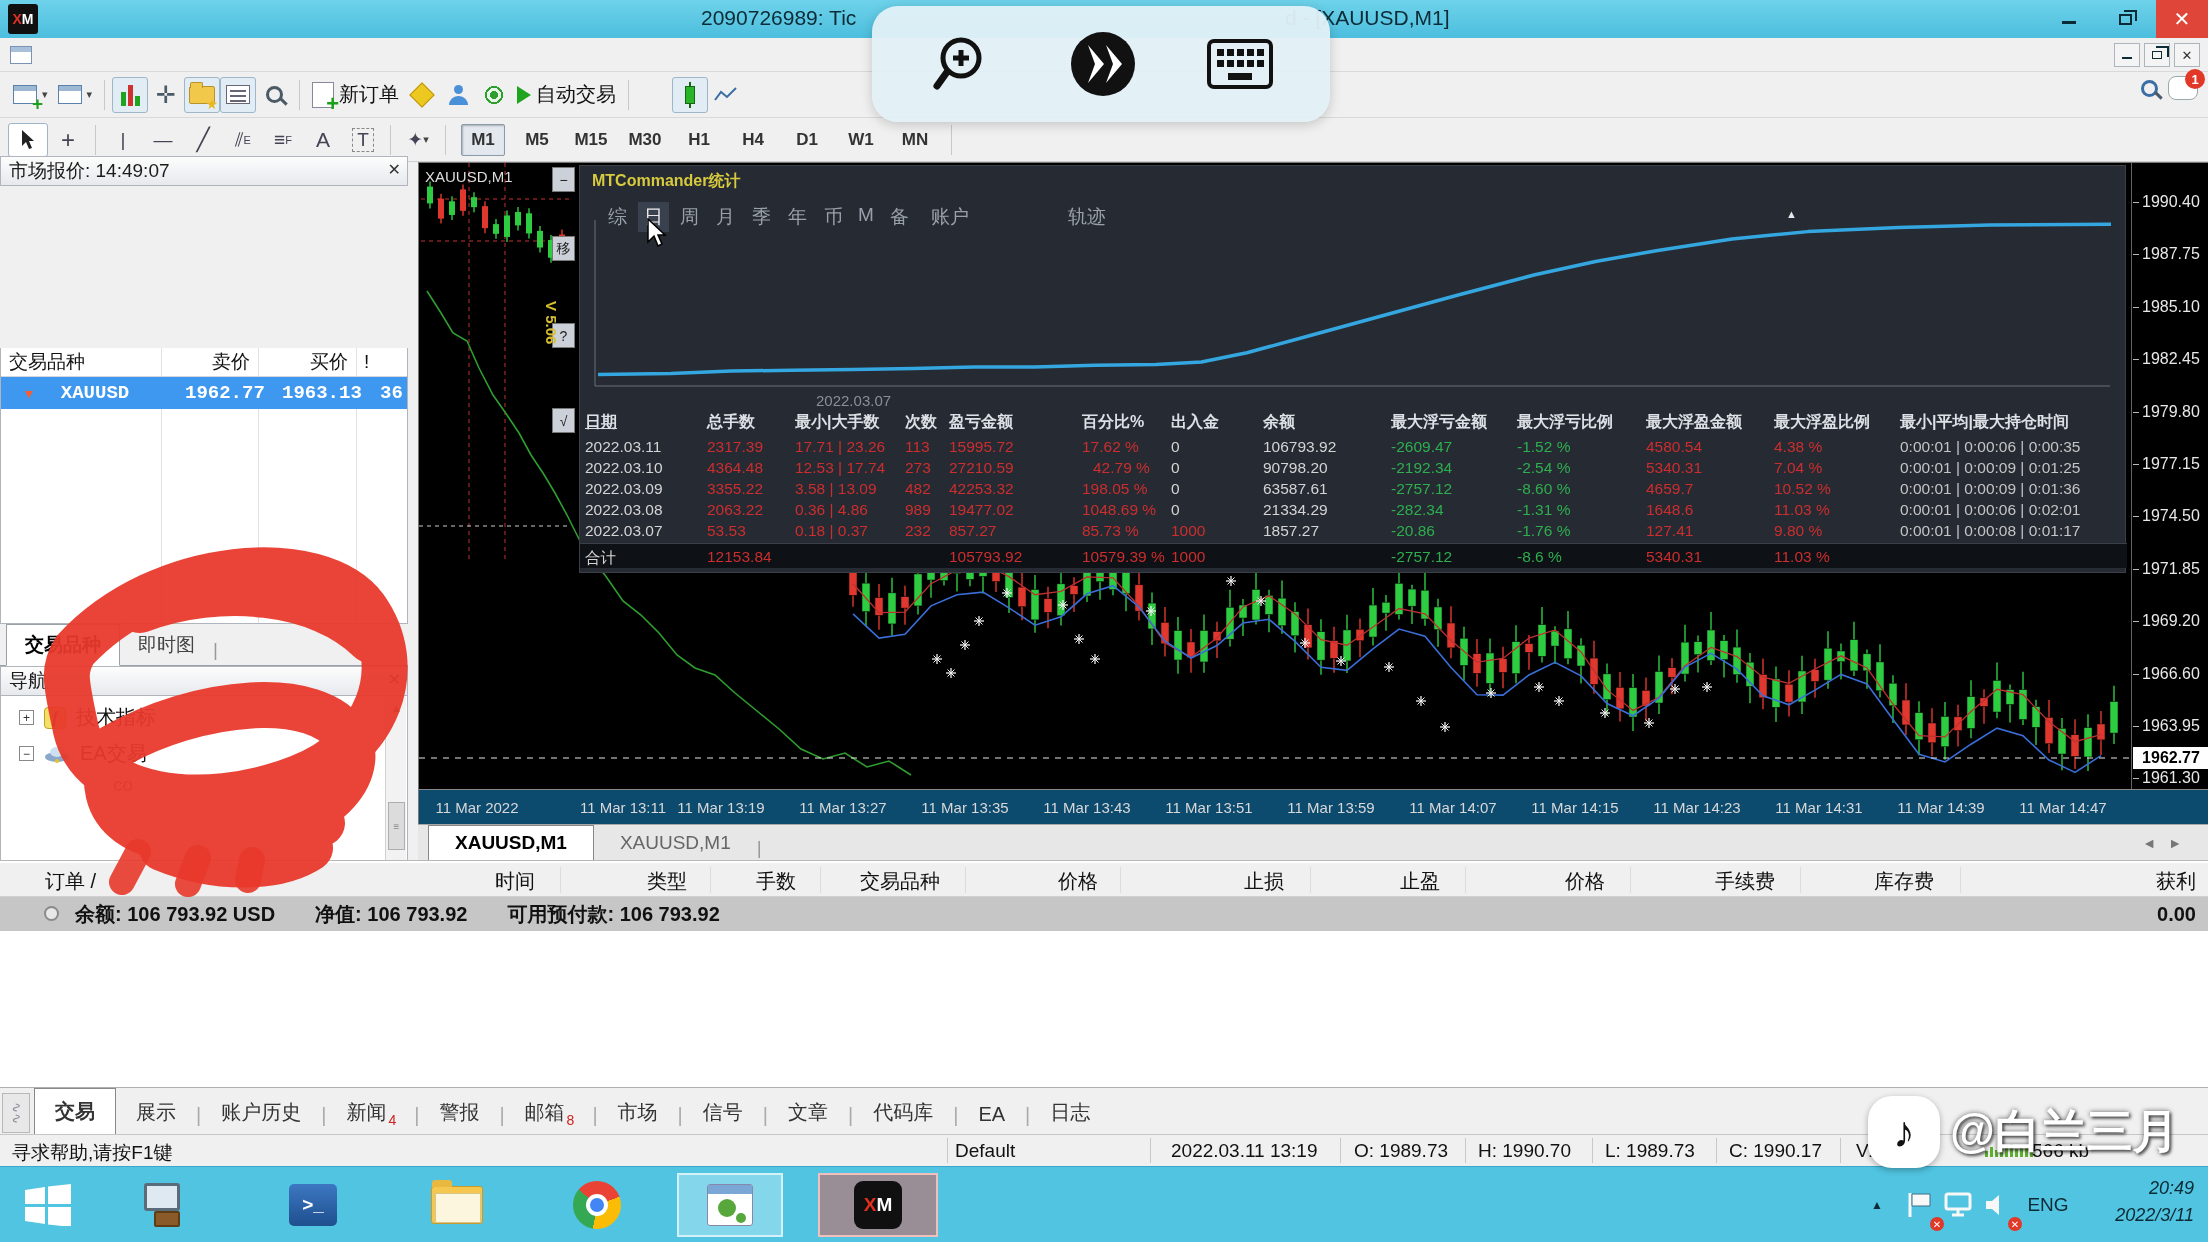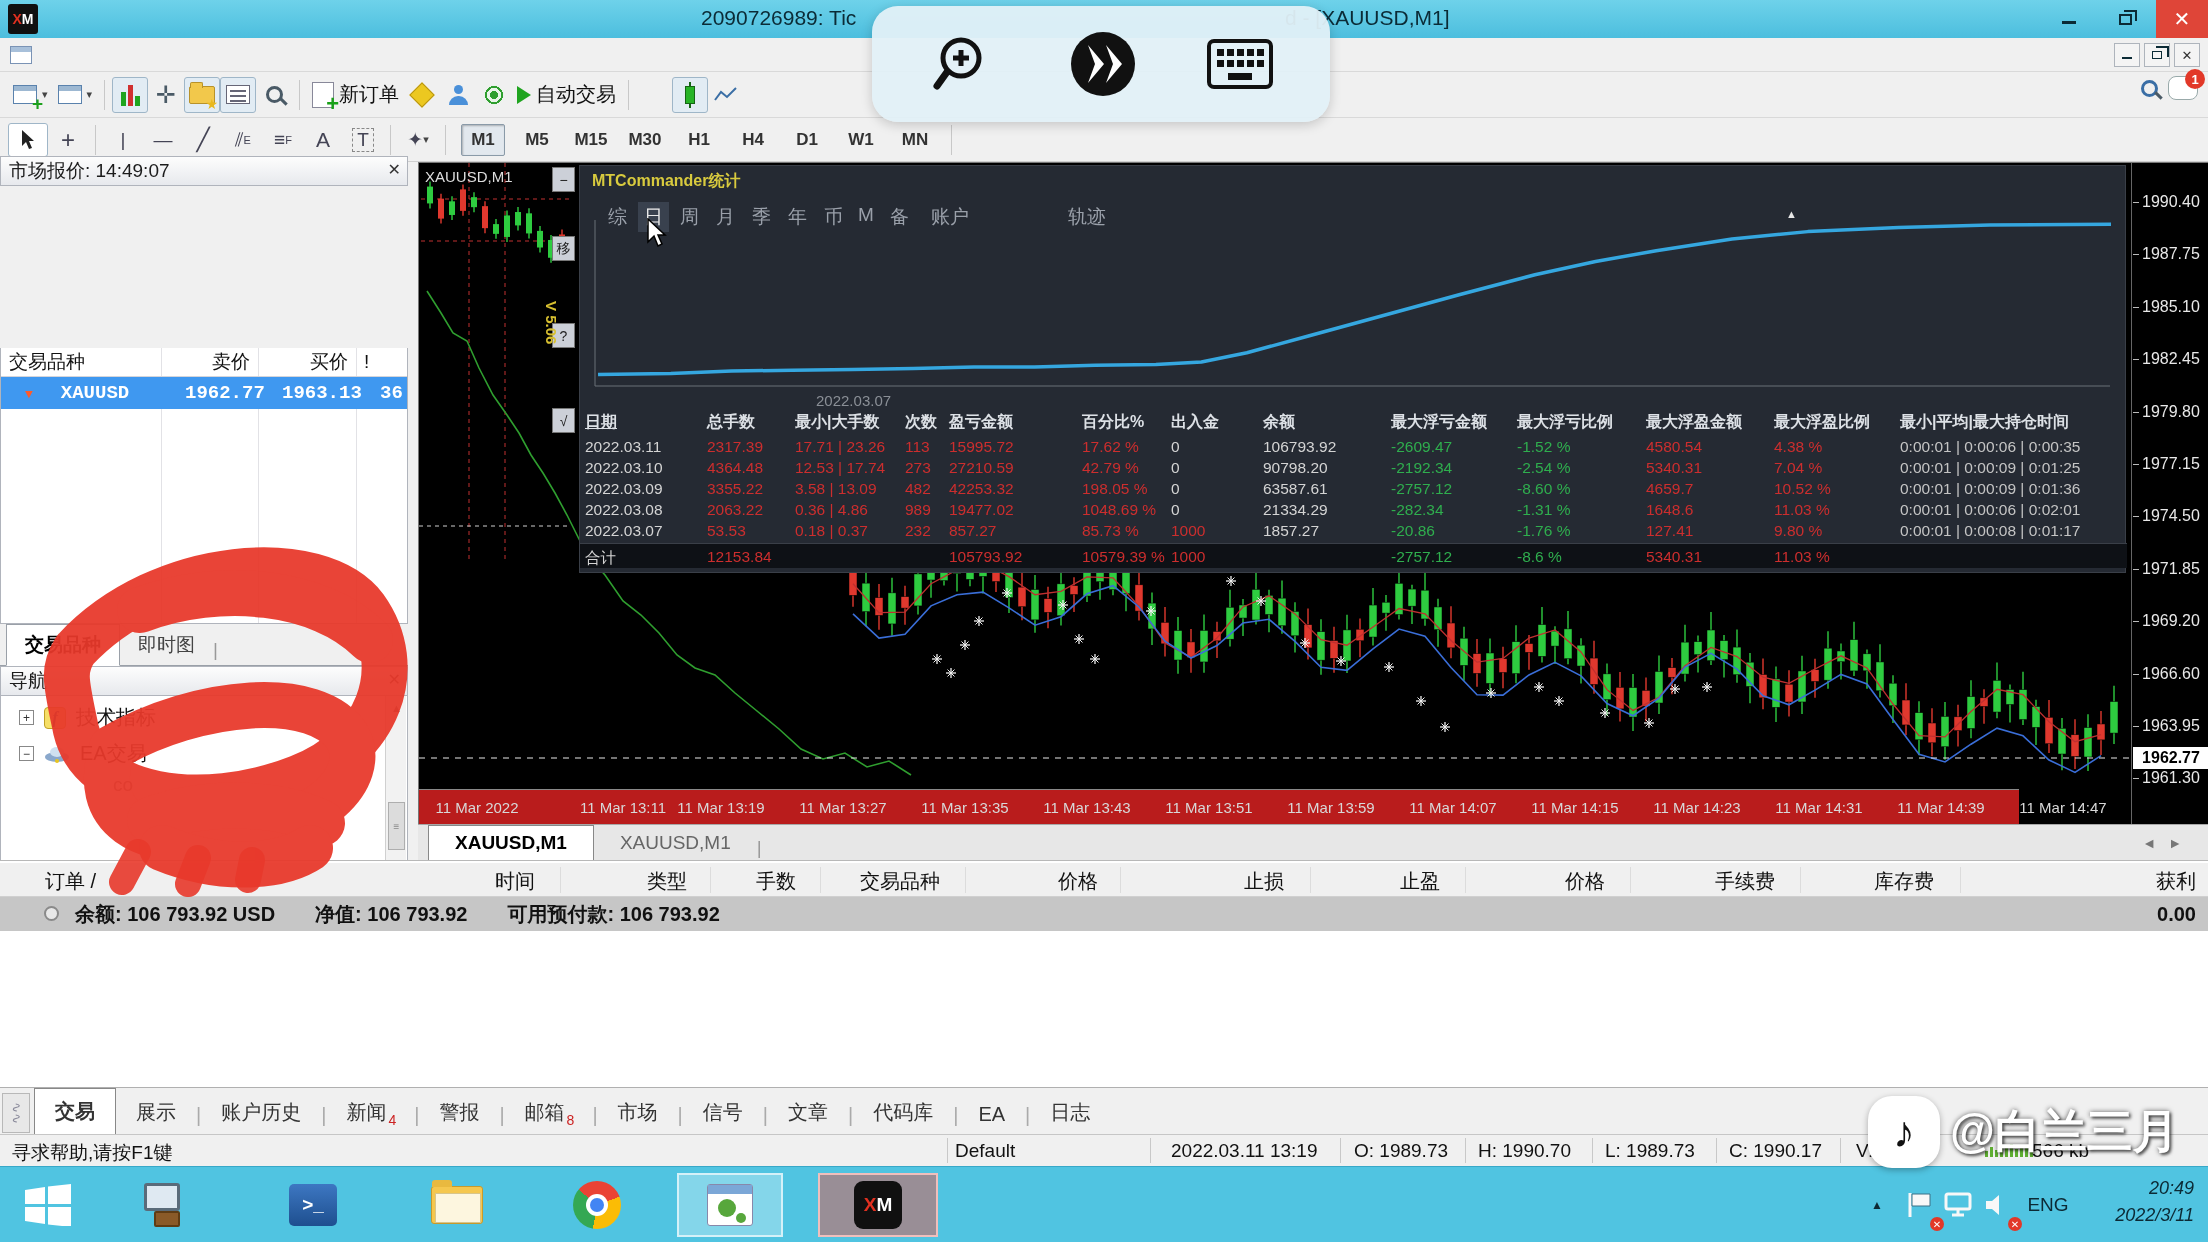--- a/index.html
+++ b/index.html
@@ -120,21 +120,21 @@
   #chart-watermark b{color:#3d9ae8;}
 
   
   #price-scale{position:absolute;left:1712px;top:0;width:78px;height:662px;background:#000;border-left:1px solid #666;}
   .ptick{position:absolute;left:10px;color:#e8e8e8;font-size:16px;white-space:nowrap;}
   .ptick::before{content:"";position:absolute;left:-9px;top:9px;width:6px;height:1px;background:#bbb;}
   #bid-tag{position:absolute;left:1px;width:76px;height:22px;background:#fff;color:#000;font-size:16px;
     display:flex;align-items:center;justify-content:center;font-weight:bold;}
 
   
-  #time-axis{position:absolute;left:0;top:626px;width:1600px;height:36px;background:#b91c1c;border-top:1px solid #888;}
+  #time-axis{position:absolute;left:0;top:626px;width:1790px;height:36px;background:#0c4a6e;border-top:1px solid #888;}
   .ttick{position:absolute;top:9px;transform:translateX(-50%);color:#d8d8d8;font-size:15px;white-space:nowrap;}
   #chart-tabs{position:absolute;left:418px;top:824px;width:1790px;height:36px;background:#e7e7e7;border-top:1px solid #a8a8a8;
     display:flex;align-items:flex-end;padding-left:10px;font-size:19px;}
   .chart-tab{padding:6px 26px;color:#666;}
   .chart-tab.active{background:#fff;border:1px solid #888;border-bottom:1px solid #fff;color:#000;font-weight:bold;margin-bottom:-1px;}
   #chart-tab-arrows{position:absolute;right:14px;top:10px;color:#777;font-size:14px;letter-spacing:12px;}
 
   
   #mtc{position:absolute;left:578px;top:164px;width:1547px;height:408px;background:#252a33;border:1px solid #3a3f48;}
   #mtc-title{position:absolute;left:12px;top:5px;color:#d8ca3e;font-size:16px;font-weight:bold;}
@@ -811,21 +811,21 @@
             <span class="c-red" style="left: 1066px;">4580.54</span>
             <span class="c-red" style="left: 1194px;">4.38 %</span>
             <span class="c-time" style="left: 1320px;">0:00:01 | 0:00:06 | 0:00:35</span>
           </div>
           <div class="mtc-row" style="top: 291px;">
             <span class="c-date" style="left: 5px;">2022.03.10</span>
             <span class="c-red" style="left: 127px;">4364.48</span>
             <span class="c-red" style="left: 215px;">12.53 | 17.74</span>
             <span class="c-red" style="left: 325px;">273</span>
             <span class="c-red" style="left: 369px;">27210.59</span>
-            <span class="c-red" style="left: 502px;">42.79 %</span>
+            <span class="c-red" style="left: 513px;">42.79 %</span>
             <span class="c-io0" style="left: 591px;">0</span>
             <span class="c-plain" style="left: 683px;">90798.20</span>
             <span class="c-green" style="left: 811px;">-2192.34</span>
             <span class="c-green" style="left: 937px;">-2.54 %</span>
             <span class="c-red" style="left: 1066px;">5340.31</span>
             <span class="c-red" style="left: 1194px;">7.04 %</span>
             <span class="c-time" style="left: 1320px;">0:00:01 | 0:00:09 | 0:01:25</span>
           </div>
           <div class="mtc-row" style="top: 312px;">
             <span class="c-date" style="left: 5px;">2022.03.09</span>

